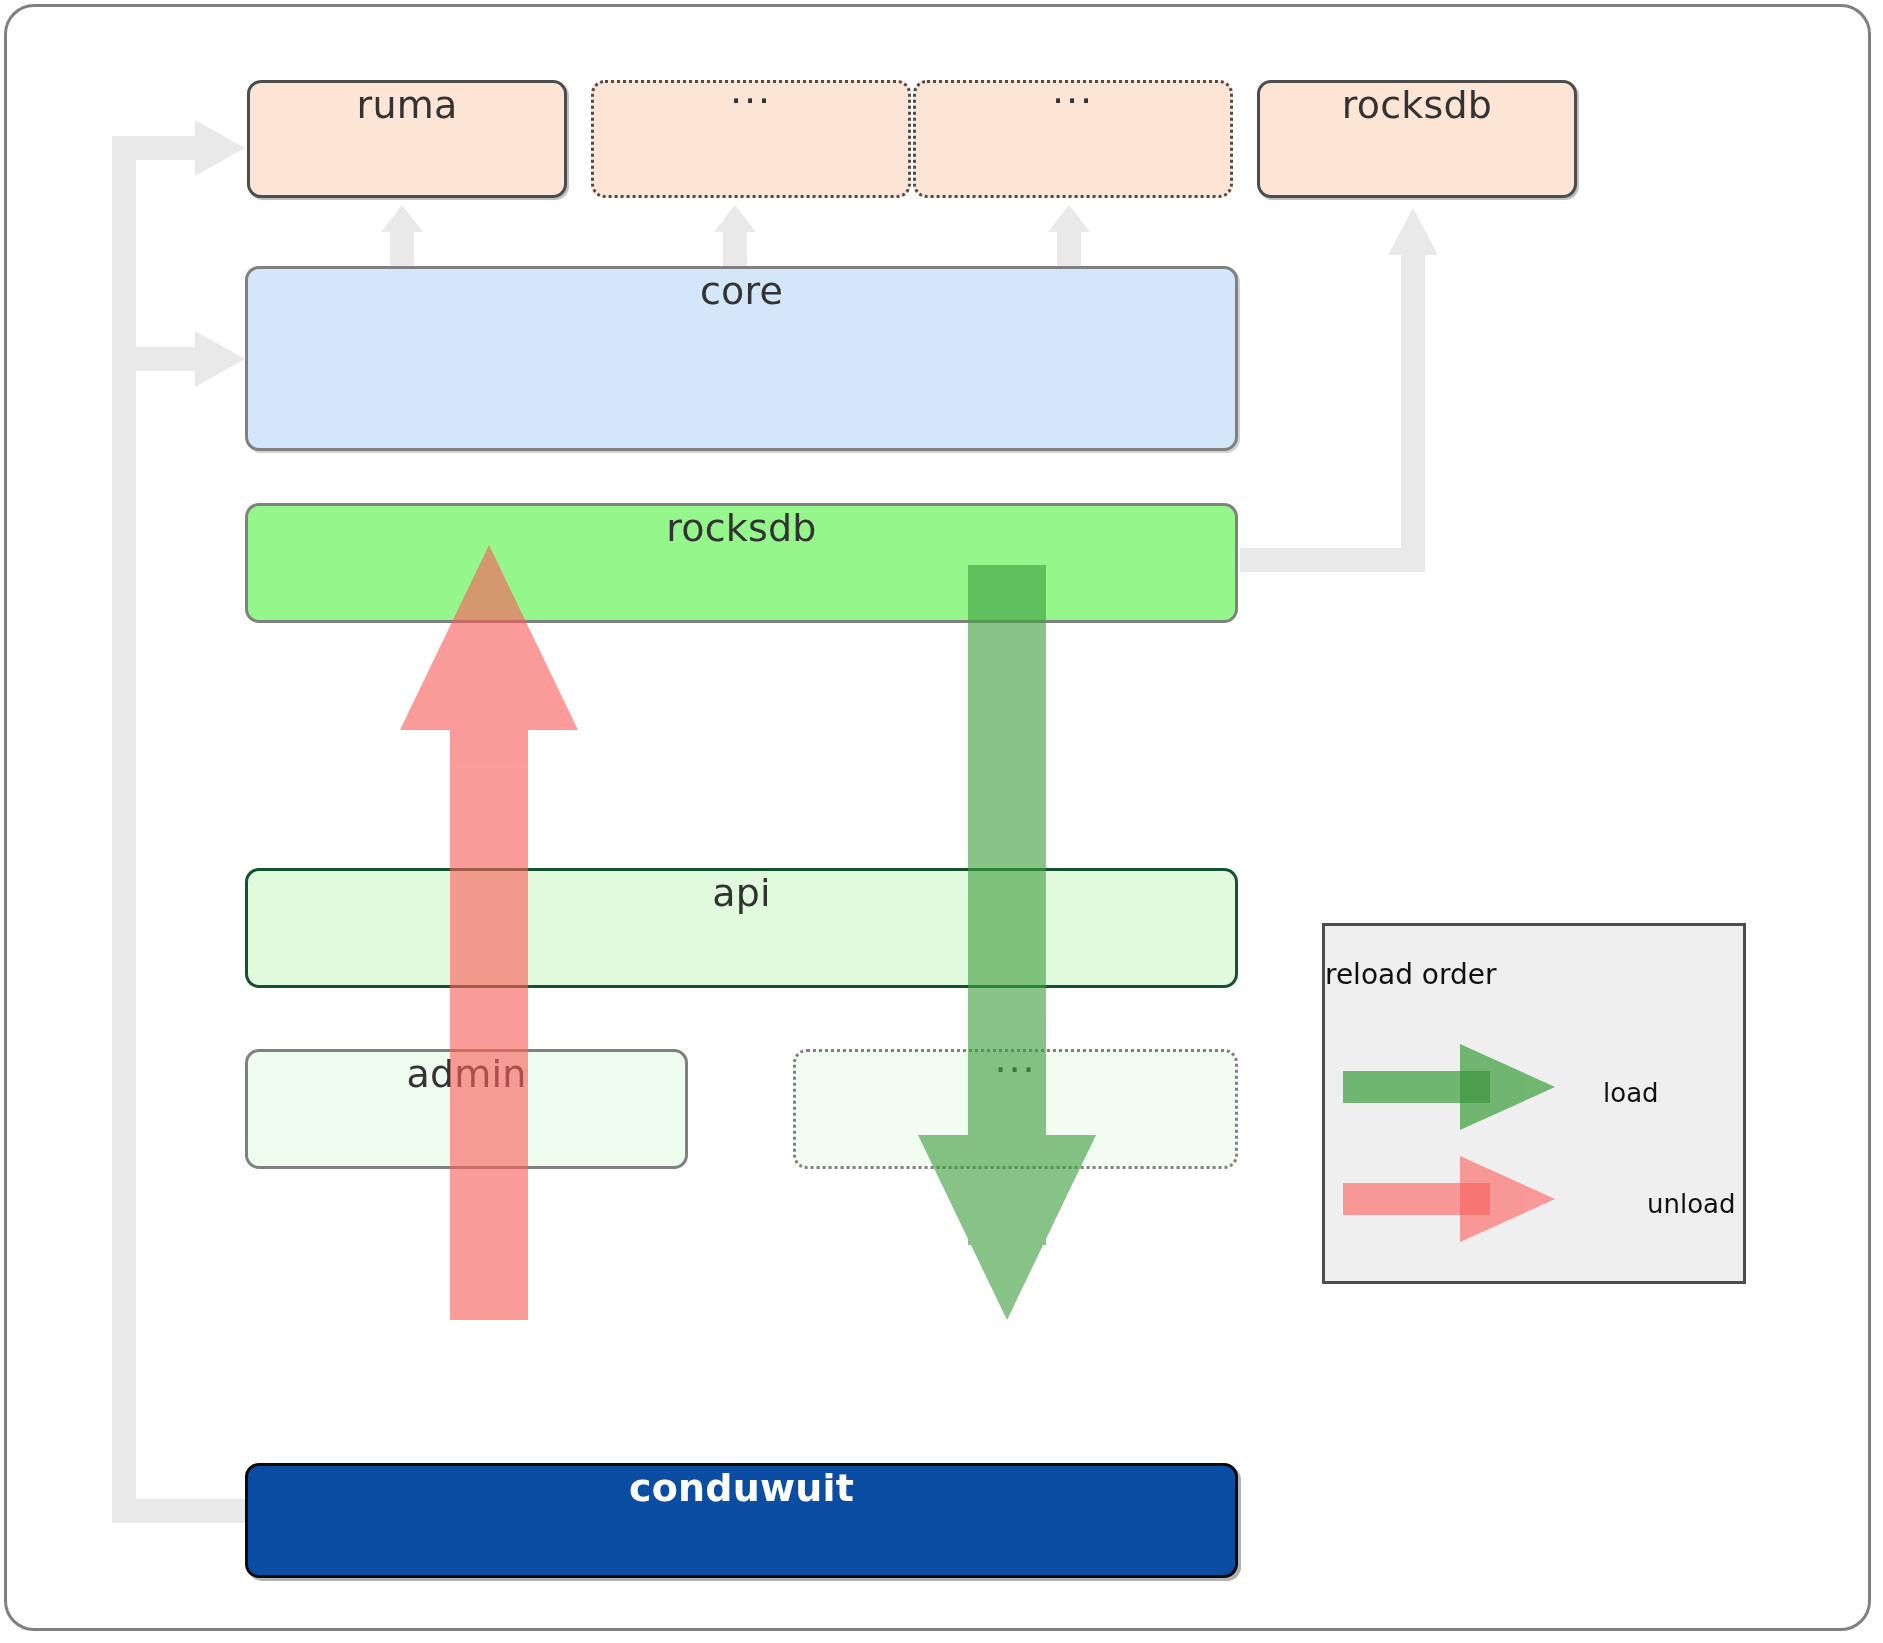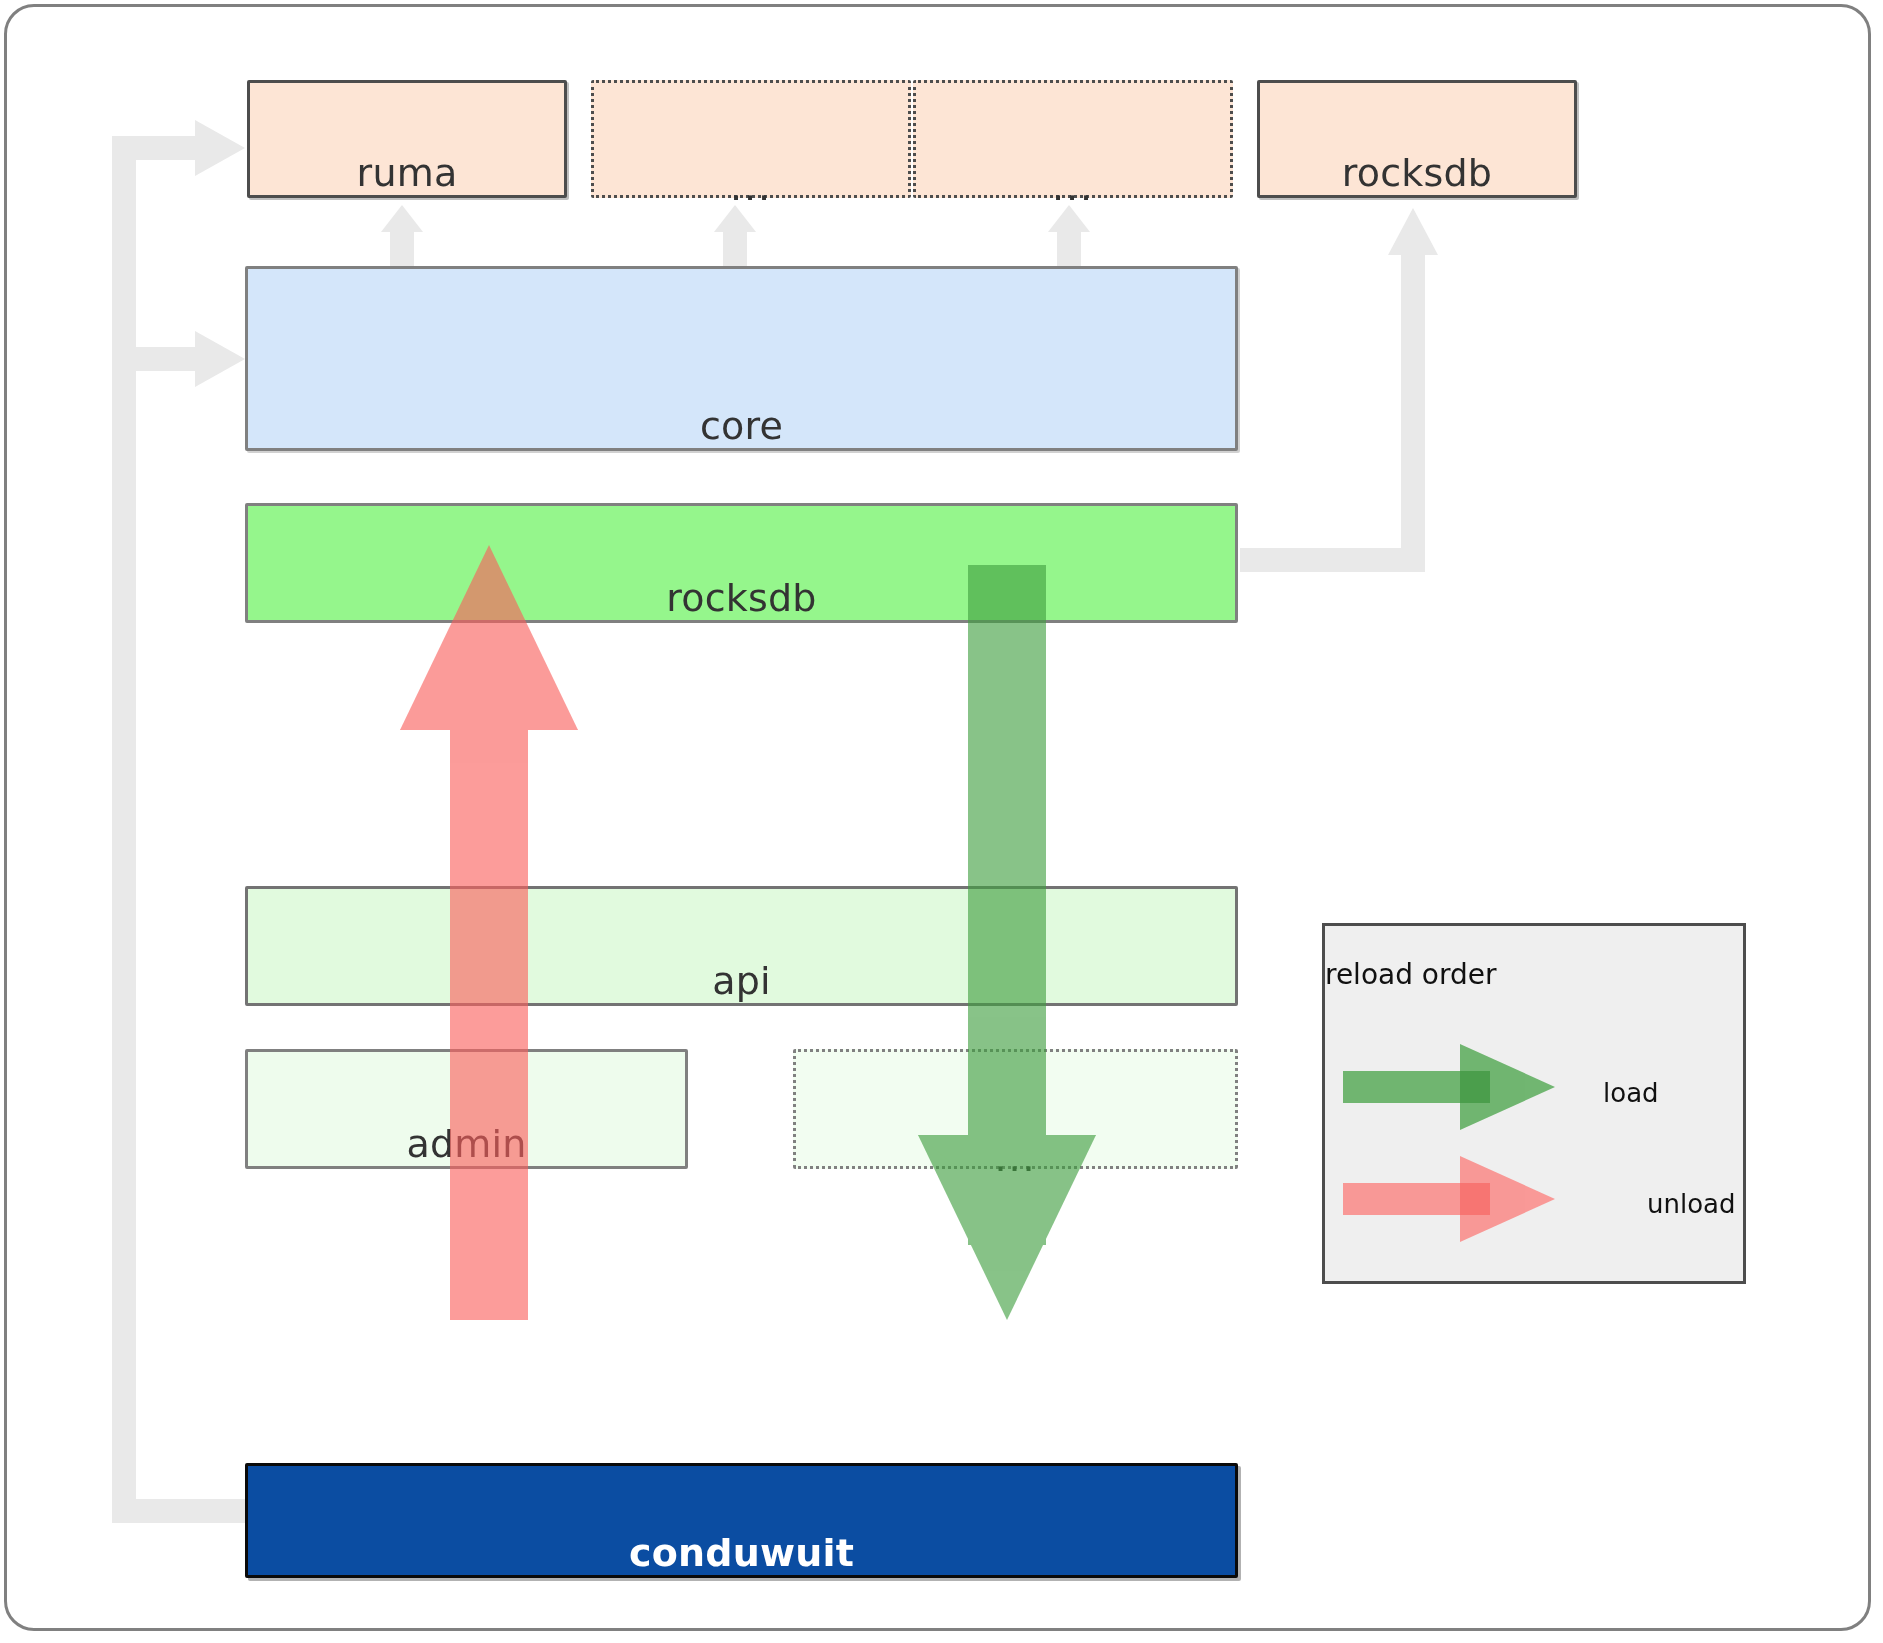--- a/index.html
+++ b/index.html
@@ -26,23 +26,23 @@
     height: 1627px;
     border: 3px solid #808080;
     border-radius: 30px;
     box-sizing: border-box;
     background: #ffffff;
   }
   .node {
     position: absolute;
     box-sizing: border-box;
     display: flex;
-    align-items: flex-end;
+    align-items: flex-start;
     justify-content: center;
-    border-radius: 2px;
+    border-radius: 14px;
     font-size: 38px;
     color: #333333;
     font-weight: 400;
     letter-spacing: 0.2px;
   }
   .node-dep {
     background: #fde5d5;
     border: 3px solid #4d4d4d;
     box-shadow: 2px 2px 0 rgba(0,0,0,0.25);
   }
@@ -50,21 +50,21 @@
     background: #fde5d5;
     border: 3px dotted #4d4d4d;
   }
   .node-core {
     background: #d4e6fa;
     border: 3px solid #808080;
     box-shadow: 2px 2px 0 rgba(0,0,0,0.18);
   }
   .node-l1 { background: #95f68c; border: 3px solid #808080; }
   .node-l2 { background: #d0f7cb; border: 3px solid #808080; }
-  .node-l3 { background: #e1fade; border: 3px solid #737373; margin-top: 18px; }
+  .node-l3 { background: #e1fade; border: 3px solid #14532d; }
   .node-l4 { background: #eefced; border: 3px solid #808080; }
   .node-l4-dotted { background: #f2fdf1; border: 3px dotted #808080; }
   .node-router { background: #ffffff; border: 2px solid #808080; }
   .node-app {
     background: #0b4da2;
     border: 3px solid #0a0a0a;
     color: #ffffff;
     font-weight: 700;
     box-shadow: 3px 3px 0 rgba(0,0,0,0.3);
   }

